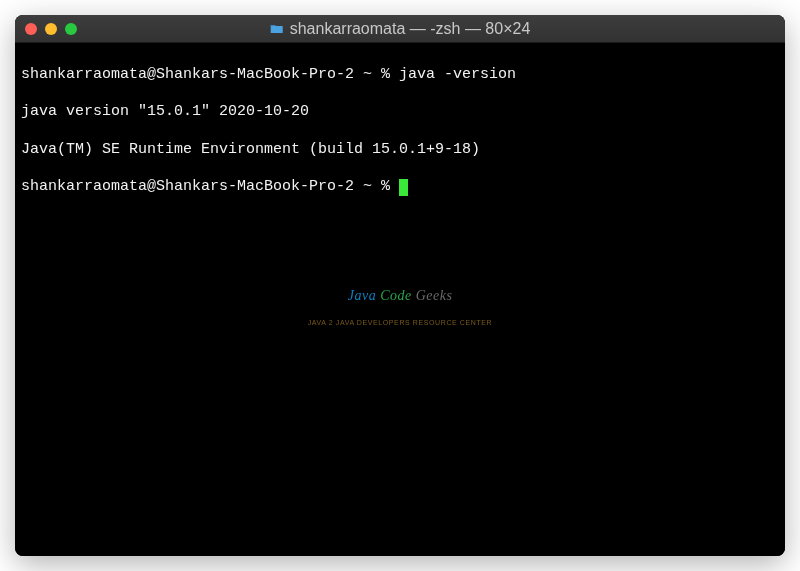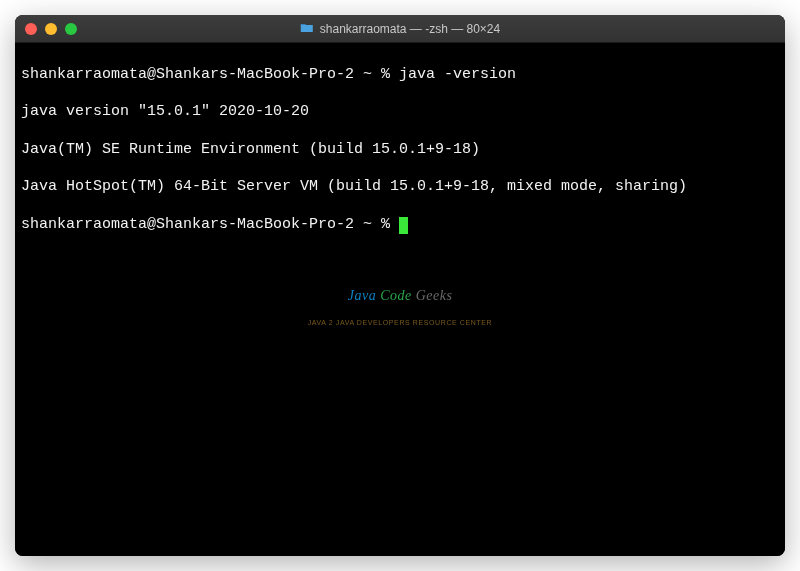--- a/index.html
+++ b/index.html
@@ -48,21 +48,21 @@
     .tl-min { background: #febc2e; }
     .tl-max { background: #28c840; }
     .title-center {
       position: absolute;
       left: 50%;
       transform: translateX(-50%);
       display: flex;
       align-items: flex-start;
       gap: 6px;
       color: #c8c8c8;
-      font-size: 12px;
+      font-size: 16px;
       font-weight: 400;
     }
     .folder-icon {
       width: 14px;
       height: 11px;
       display: inline-block;
     }
     .terminal-body {
       flex: 1;
       background: #000;
@@ -138,21 +138,20 @@
         </svg>
       </span>
       <span>shankarraomata — -zsh — 80×24</span>
     </div>
   </div>
 
   <div class="terminal-body">
 <span class="line">shankarraomata@Shankars-MacBook-Pro-2 ~ % java -version</span>
 <span class="line">java version "15.0.1" 2020-10-20</span>
 <span class="line">Java(TM) SE Runtime Environment (build 15.0.1+9-18)</span>
-<span class="line">Java HotSpot(TM) 64-Bit Server VM (build 15.0.1+9-18, mixed mode, sharing)</span>
 <span class="line"><span>shankarraomata@Shankars-MacBook-Pro-2 ~ % </span><span class="cursor"></span></span>
 
     <div class="watermark">
       <div class="wm-text">
         <div class="wm-main">
           <span class="wm-j">Java</span><span class="wm-c"> Code</span><span class="wm-g"> Geeks</span>
         </div>
         <div class="wm-sub">Java 2 Java Developers Resource Center</div>
       </div>
     </div>

